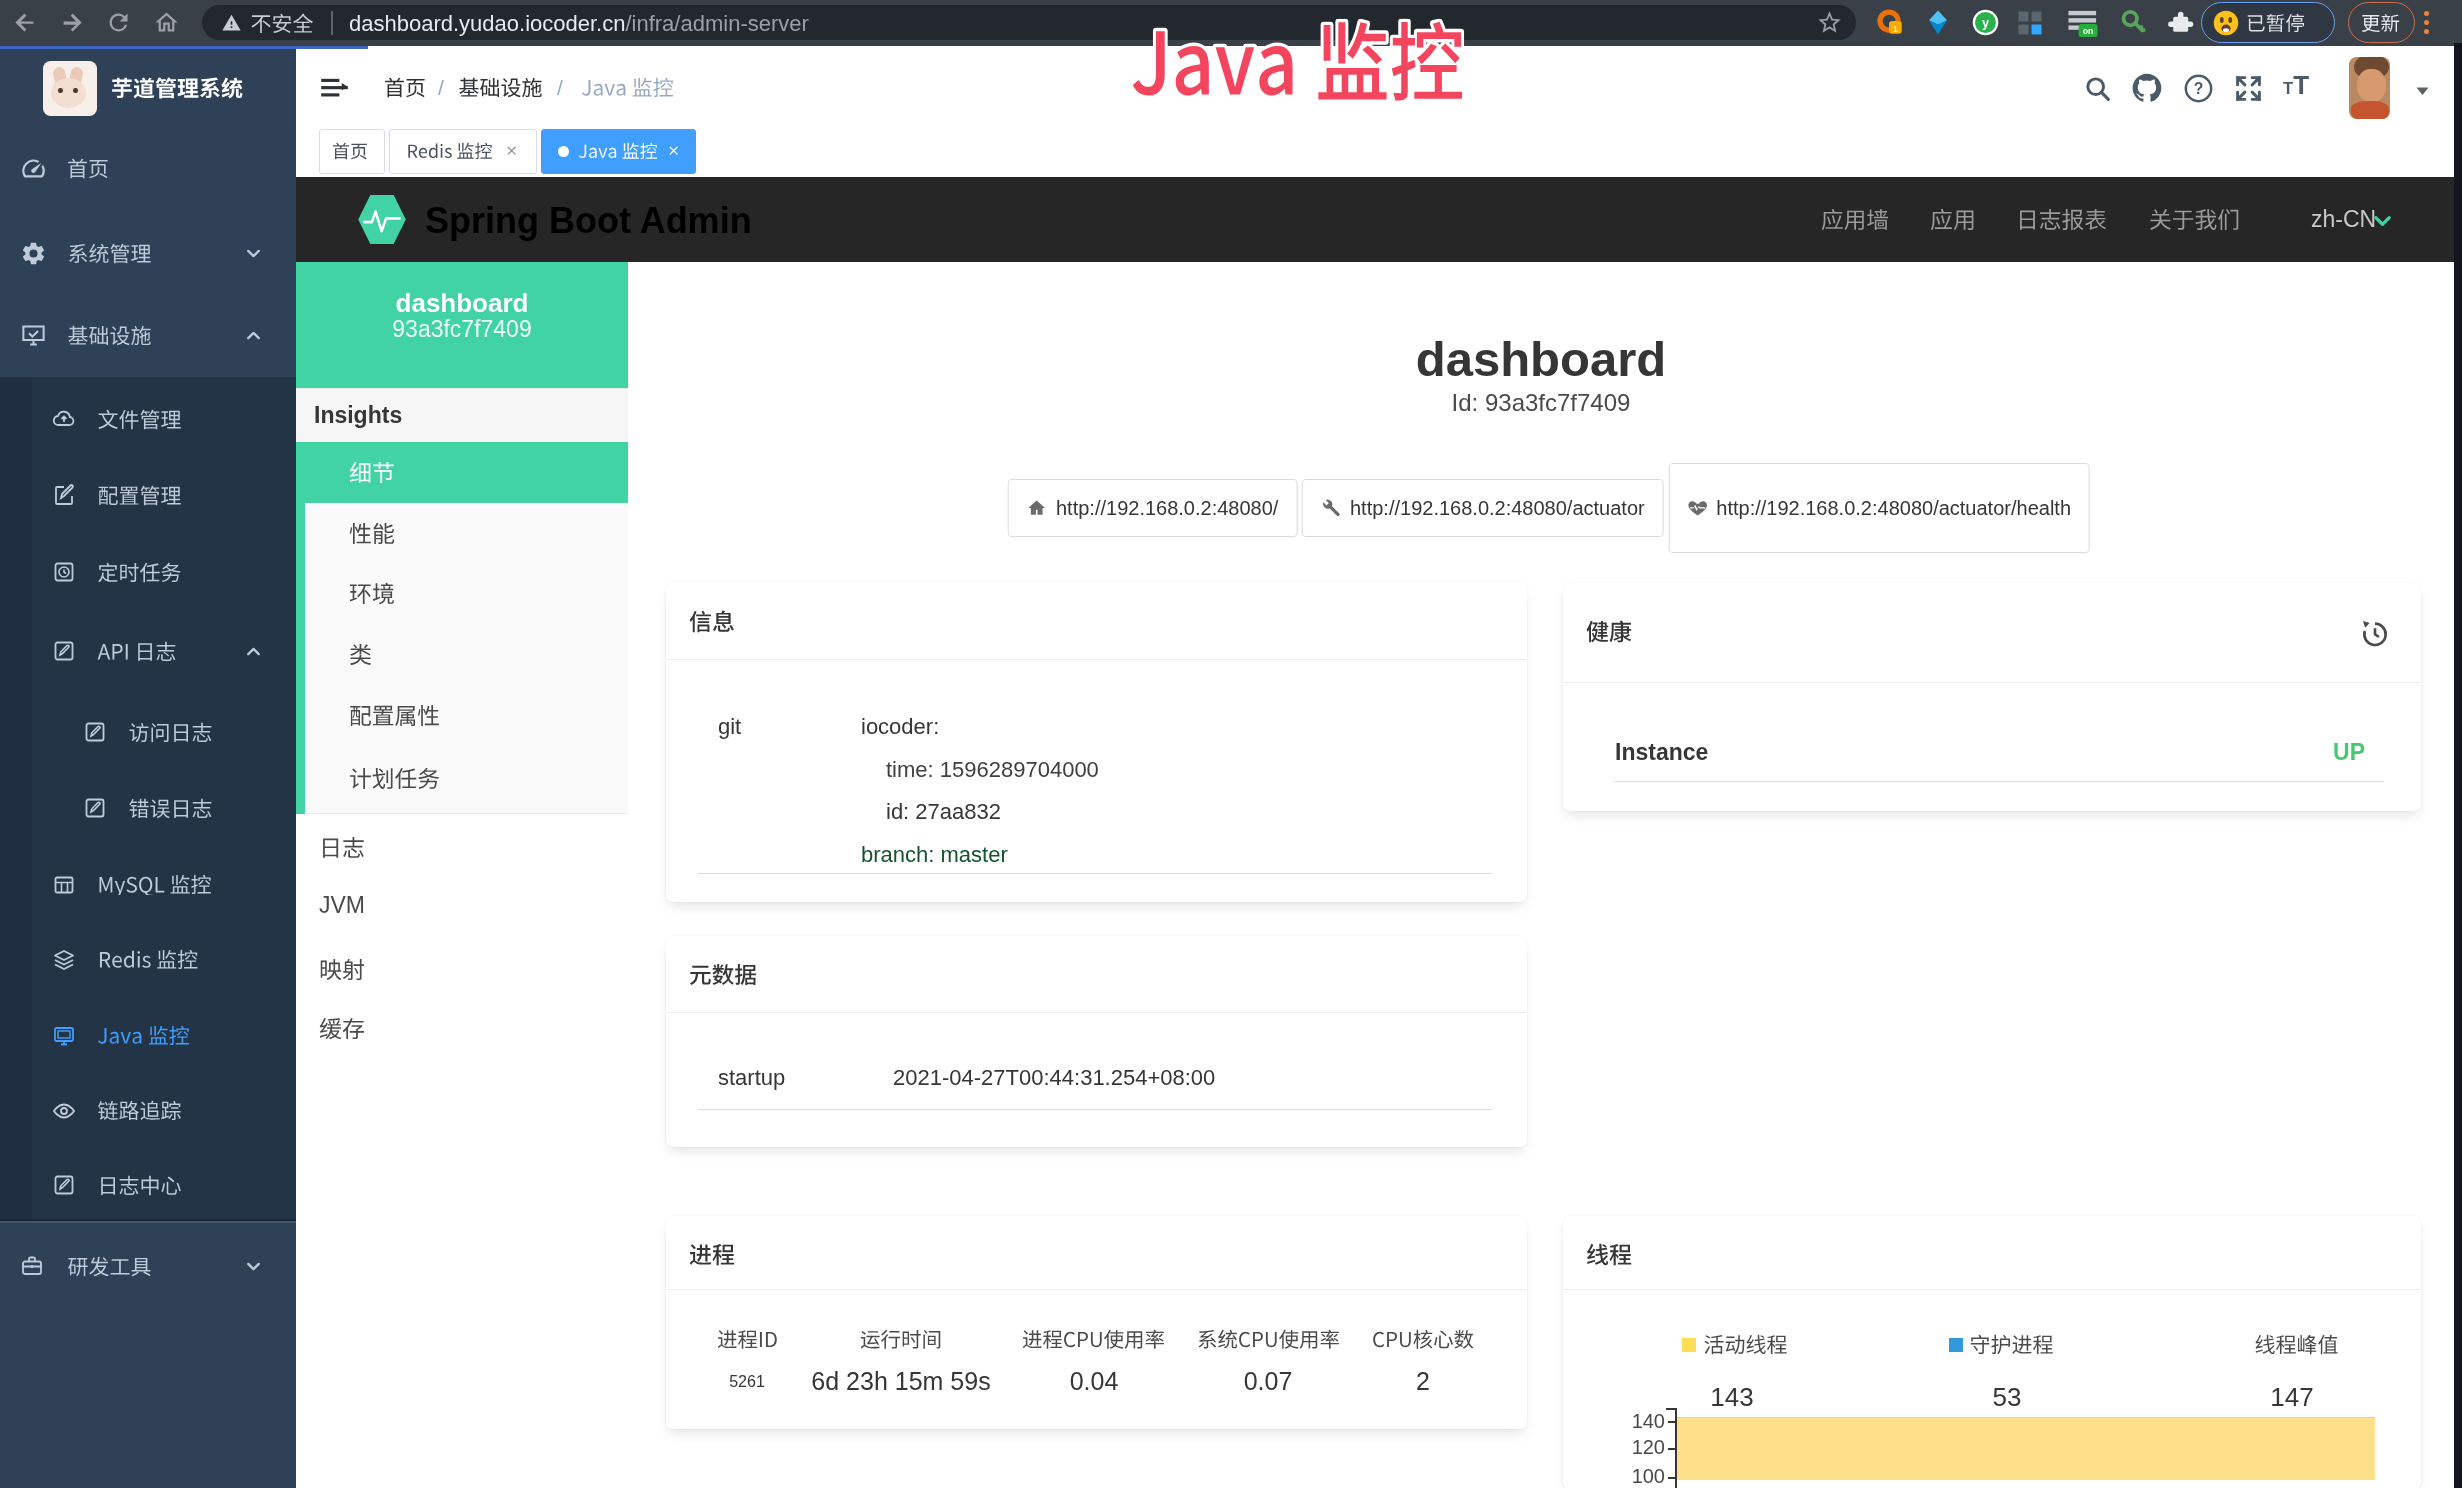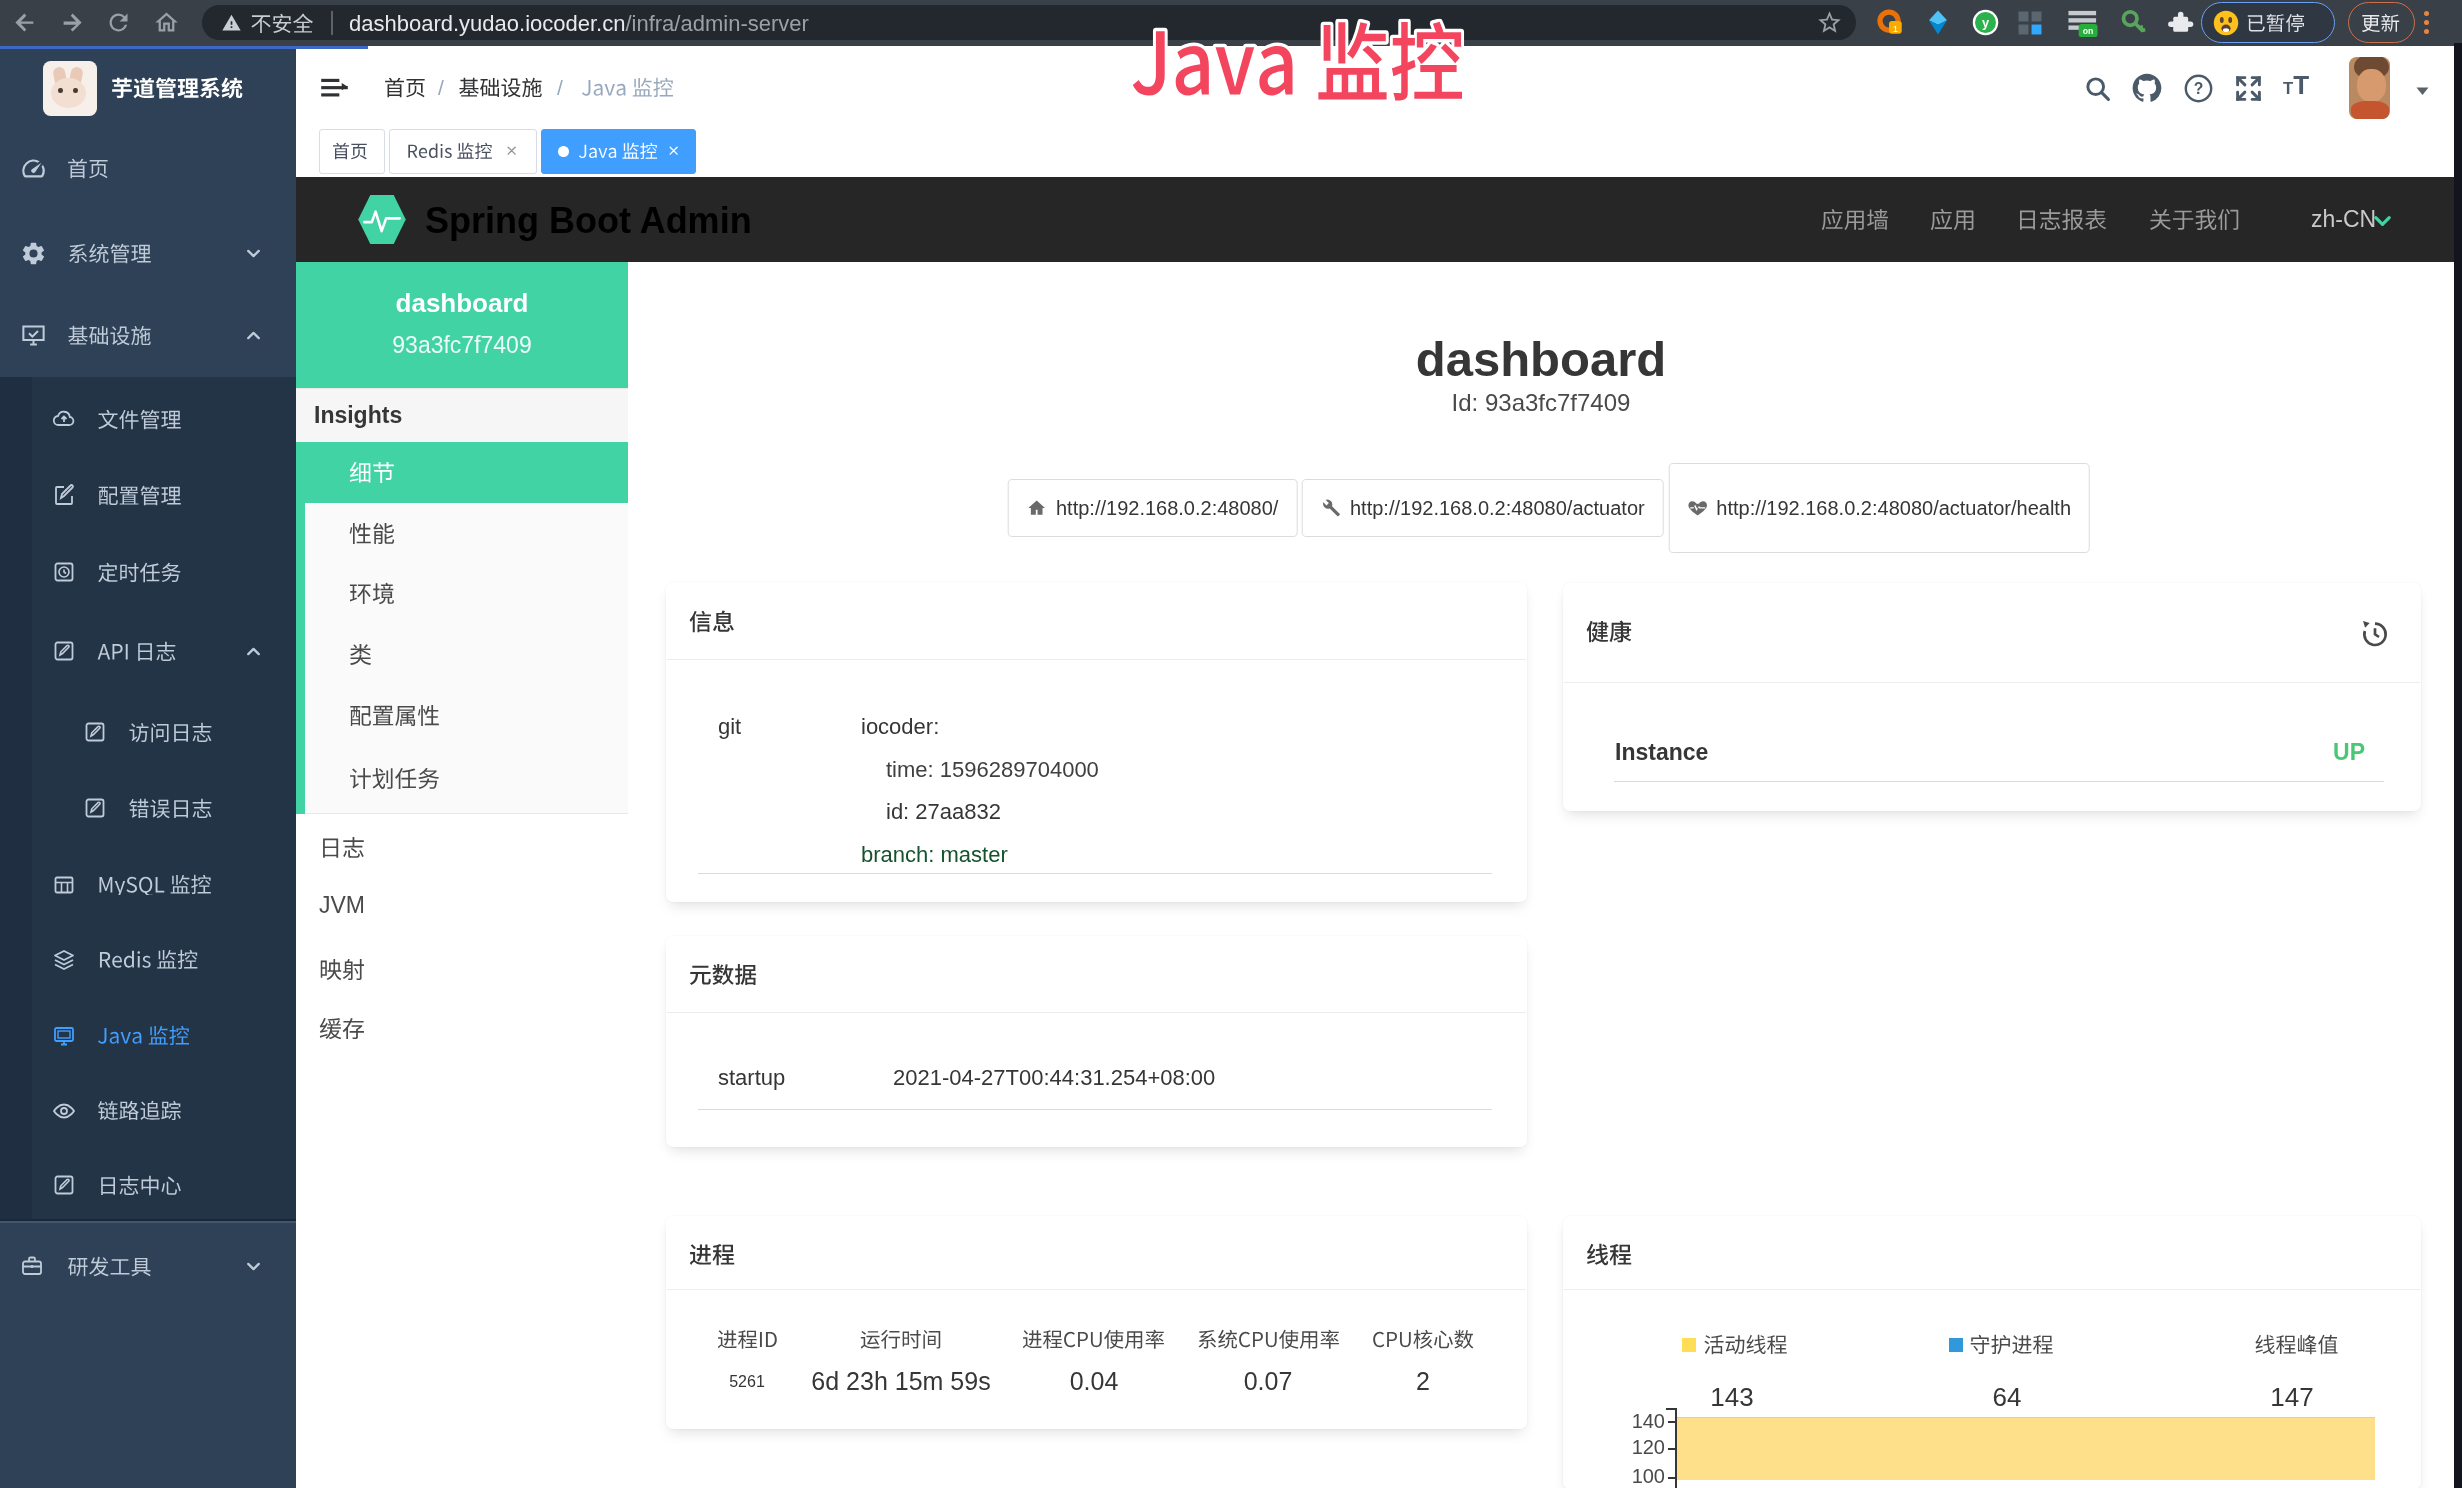--- a/index.html
+++ b/index.html
@@ -300,21 +300,21 @@
 <div class="abs" style="left:2149px;top:208px;"><svg width="91" height="23" viewBox="0 0 120.0 30">
       <path fill="#9b9b9b" d="M6.7 2.4C7.9 4 9.2 6.1 9.7 7.6H3.9V9.8H13.8V13.5C13.8 14 13.8 14.6 13.8 15.2H2V17.4H13.3C12.4 20.6 9.5 24.1 1.4 26.8C2 27.3 2.8 28.3 3.1 28.8C10.8 26.1 14.1 22.6 15.4 19.1C18 23.8 21.9 27 27.2 28.6C27.6 27.9 28.3 26.9 28.8 26.4C23.3 25.1 19.2 21.8 16.9 17.4H28.1V15.2H16.3L16.4 13.5V9.8H26.4V7.6H20.5C21.6 6 22.8 3.9 23.8 2.1L21.3 1.3C20.6 3.2 19.2 5.8 18 7.6H9.8L11.8 6.5C11.2 5.1 9.9 3 8.6 1.5Z M33.7 3.3V5.6H44.1V13.2H31.6V15.4H44.1V25.5C44.1 26.1 43.9 26.3 43.2 26.3C42.5 26.3 40.2 26.4 37.8 26.3C38.1 26.9 38.5 28 38.7 28.6C41.8 28.6 43.8 28.6 44.9 28.2C46 27.9 46.5 27.1 46.5 25.5V15.4H58.4V13.2H46.5V5.6H56.3V3.3Z M81.1 3.2C82.9 4.7 84.9 6.9 85.8 8.3L87.7 7C86.7 5.6 84.6 3.5 82.8 2ZM85 13.6C83.9 15.5 82.6 17.4 81 19.1C80.5 17.1 80.1 14.8 79.8 12.2H88.4V10.1H79.5C79.3 7.4 79.2 4.5 79.2 1.4H76.8C76.8 4.4 77 7.3 77.2 10.1H70.3V4.8C72.2 4.4 73.9 4 75.4 3.4L73.8 1.6C70.9 2.6 66.1 3.7 61.9 4.3C62.1 4.8 62.4 5.6 62.5 6.2C64.3 5.9 66.2 5.6 68.1 5.3V10.1H61.7V12.2H68.1V17.5L61.2 18.9L61.9 21.1L68.1 19.7V25.9C68.1 26.4 67.9 26.5 67.4 26.6C66.9 26.6 65.1 26.6 63.2 26.5C63.5 27.2 63.9 28.2 64 28.8C66.5 28.8 68.1 28.8 69 28.4C70 28 70.3 27.4 70.3 25.9V19.2L75.9 17.9L75.7 15.9L70.3 17V12.2H77.4C77.8 15.5 78.4 18.5 79.1 21C77 23 74.5 24.7 72 25.9C72.5 26.4 73.2 27.1 73.5 27.7C75.8 26.5 77.9 25 79.9 23.2C81.2 26.8 83.1 28.9 85.5 28.9C87.7 28.9 88.6 27.4 89 22.4C88.3 22.2 87.5 21.7 87.1 21.2C86.9 25.1 86.5 26.6 85.7 26.6C84.2 26.6 82.8 24.7 81.7 21.5C83.8 19.4 85.6 17 86.9 14.4Z M101.4 2.2C102.7 4 104.2 6.5 104.9 8.1L106.8 7C106.1 5.5 104.5 3 103.2 1.2ZM100.1 7.3V28.8H102.3V7.3ZM107.2 2.3V4.3H115.4V25.9C115.4 26.4 115.3 26.6 114.8 26.6C114.3 26.6 112.6 26.6 110.9 26.6C111.2 27.2 111.5 28.1 111.6 28.7C114 28.7 115.5 28.7 116.4 28.3C117.3 28 117.7 27.3 117.7 25.9V2.3ZM96.8 1.4C95.5 6 93.5 10.6 91.1 13.6C91.5 14.2 92.1 15.4 92.3 15.9C93 15 93.7 13.9 94.4 12.7V28.8H96.5V8.4C97.4 6.4 98.2 4.1 98.8 1.9Z"></path>
     </svg></div>
 <div class="abs" style="left:2311px;top:206px;font-size:23px;line-height:26px;color:#c9c9c9;font-weight:400;letter-spacing:0;white-space:nowrap;">zh-CN</div>
 <svg class="abs" style="left:2371px;top:209px" width="23" height="23" viewBox="0 0 24 24">
     <path d="M5 9l7 7 7-7" fill="none" stroke="#42d3a5" stroke-width="3.4" stroke-linecap="round" stroke-linejoin="round"></path>
   </svg>
 <div class="abs" style="left:296px;top:262px;width:332px;height:1227px;background:#fff;border-right:0.8px solid #ededed"></div>
 <div class="abs" style="left:296px;top:262px;width:332px;height:126px;background:#42d3a5"></div>
 <div class="abs" style="left:462px;top:288px;font-size:26px;line-height:30px;color:#ffffff;font-weight:700;letter-spacing:0;white-space:nowrap;transform:translateX(-50%);">dashboard</div>
-<div class="abs" style="left:462px;top:332px;font-size:23px;line-height:26px;color:rgba(255,255,255,.9);font-weight:400;letter-spacing:0;white-space:nowrap;transform:translateX(-50%);">93a3fc7f7409</div>
+<div class="abs" style="left:462px;top:316px;font-size:23px;line-height:26px;color:rgba(255,255,255,.9);font-weight:400;letter-spacing:0;white-space:nowrap;transform:translateX(-50%);">93a3fc7f7409</div>
 <div class="abs" style="left:296px;top:388px;width:332px;height:55px;background:#f6f6f6;border-top:0.8px solid #e8e8e8;border-bottom:0.8px solid #e0e0e0;box-sizing:border-box"></div>
 <div class="abs" style="left:314px;top:402px;font-size:23px;line-height:26px;color:#363636;font-weight:700;letter-spacing:0;white-space:nowrap;">Insights</div>
 <div class="abs" style="left:296px;top:442px;width:332px;height:372px;background:#fafafa;border-bottom:0.8px solid #e8e8e8;box-sizing:border-box"></div>
 <div class="abs" style="left:296px;top:442px;width:9px;height:372px;background:#42d3a5"></div>
 <div class="abs" style="left:305px;top:442px;width:323px;height:61px;background:#42d3a5"></div>
 <div class="abs" style="left:349px;top:461px;"><svg width="46" height="23" viewBox="0 0 60.0 30">
       <path fill="#ffffff" d="M1.1 24.8 1.5 27C4.4 26.4 8.4 25.7 12.3 24.9L12.2 22.9C8.1 23.6 3.9 24.4 1.1 24.8ZM1.7 13.7C2.2 13.4 3 13.3 7.3 12.8C5.7 14.7 4.3 16.3 3.7 16.9C2.6 17.9 1.9 18.6 1.2 18.8C1.5 19.3 1.8 20.4 1.9 20.9C2.6 20.5 3.7 20.3 12.2 18.9C12.2 18.4 12.1 17.6 12.1 17L5.3 17.9C7.9 15.4 10.4 12.3 12.7 9.1L10.7 7.9C10.1 8.9 9.5 9.8 8.8 10.7L4.2 11.2C6.2 8.6 8.2 5.3 9.7 2L7.5 1.1C6 4.7 3.6 8.6 2.9 9.6C2.1 10.6 1.6 11.3 1 11.5C1.2 12.1 1.6 13.2 1.7 13.7ZM19.4 24.3H15.1V15.8H19.4ZM21.5 24.3V15.8H25.7V24.3ZM13 2.8V28.3H15.1V26.4H25.7V28.1H27.9V2.8ZM19.4 13.7H15.1V5H19.4ZM21.5 13.7V5H25.7V13.7Z M32.9 11.8V14H40.8V28.7H43.2V14H53.2V21.8C53.2 22.2 53 22.3 52.4 22.4C51.8 22.4 49.8 22.4 47.6 22.3C47.9 23 48.2 24 48.3 24.7C51.1 24.7 53 24.7 54.1 24.3C55.2 23.9 55.5 23.2 55.5 21.8V11.8ZM49 1.2V4.6H41V1.2H38.7V4.6H31.6V6.8H38.7V10.2H41V6.8H49V10.2H51.4V6.8H58.4V4.6H51.4V1.2Z"></path>
     </svg></div>
 <div class="abs" style="left:349px;top:522px;"><svg width="46" height="23" viewBox="0 0 60.0 30">
       <path fill="#4a4a4a" d="M5.2 1.2V28.8H7.4V1.2ZM2.4 6.9C2.2 9.3 1.6 12.6 0.8 14.6L2.6 15.2C3.4 13 3.9 9.6 4.1 7.1ZM7.6 6.7C8.5 8.4 9.4 10.6 9.7 11.9L11.4 11C11 9.8 10.1 7.6 9.2 6ZM10 25.6V27.7H28.5V25.6H20.9V18.1H27.1V16H20.9V9.7H27.8V7.6H20.9V1.3H18.6V7.6H14.9C15.3 6.1 15.7 4.5 16 2.9L13.8 2.6C13.1 6.7 11.9 10.7 10.1 13.3C10.7 13.6 11.7 14.1 12.2 14.4C12.9 13.1 13.6 11.5 14.2 9.7H18.6V16H12.3V18.1H18.6V25.6Z M41.5 13.8V16.4H35.1V13.8ZM33 11.9V28.8H35.1V22.6H41.5V26.2C41.5 26.5 41.4 26.7 41 26.7C40.6 26.7 39.3 26.7 37.9 26.6C38.2 27.2 38.5 28.1 38.6 28.7C40.5 28.7 41.8 28.7 42.7 28.3C43.5 28 43.7 27.4 43.7 26.2V11.9ZM35.1 18.1H41.5V20.9H35.1ZM55.7 3.4C54 4.3 51.3 5.4 48.8 6.3V1.3H46.5V11.2C46.5 13.7 47.3 14.4 50.2 14.4C50.8 14.4 54.7 14.4 55.3 14.4C57.7 14.4 58.4 13.4 58.6 9.7C58 9.6 57.1 9.2 56.6 8.8C56.5 11.8 56.3 12.3 55.1 12.3C54.3 12.3 51 12.3 50.3 12.3C49 12.3 48.8 12.1 48.8 11.2V8.1C51.7 7.3 54.9 6.2 57.2 5.1ZM56.1 16.8C54.4 17.9 51.5 19.1 48.8 20V15.2H46.5V25.3C46.5 27.9 47.3 28.5 50.2 28.5C50.8 28.5 54.8 28.5 55.5 28.5C58 28.5 58.6 27.4 58.9 23.4C58.3 23.3 57.4 22.9 56.9 22.6C56.8 25.9 56.5 26.5 55.3 26.5C54.4 26.5 51.1 26.5 50.4 26.5C49 26.5 48.8 26.3 48.8 25.4V21.9C51.8 21 55.2 19.9 57.6 18.5ZM32.5 9.8C33.1 9.5 34.2 9.4 42.4 8.8C42.7 9.4 42.9 9.9 43.1 10.4L45.1 9.5C44.4 7.7 42.8 5 41.2 3L39.4 3.7C40.1 4.7 40.9 5.9 41.5 7.1L34.9 7.5C36.2 5.9 37.6 3.9 38.6 1.9L36.3 1.1C35.3 3.5 33.7 5.8 33.1 6.5C32.6 7.1 32.2 7.6 31.7 7.6C32 8.2 32.4 9.3 32.5 9.8Z"></path>
@@ -419,21 +419,21 @@
       <path fill="#4a4a4a" d="M2.5 3C4.3 3.9 6.6 5.2 7.8 6.1L9 4.4C7.8 3.6 5.4 2.3 3.7 1.5ZM1.2 10.7C2.9 11.6 5.2 12.9 6.4 13.7L7.5 12C6.3 11.2 4 9.9 2.3 9.1ZM1.8 25.1 3.6 26.5C5.3 23.9 7.2 20.4 8.7 17.4L7.2 16.1C5.5 19.2 3.3 22.9 1.8 25.1ZM9 9.3V11.3H17.1V16H11V26.9H12.9V25.6H22.9V26.7H24.9V16H19V11.3H26.8V9.3H19V4.4C21.5 4 23.7 3.5 25.6 2.9L23.9 1.2C20.8 2.3 15.1 3.2 10.3 3.7C10.5 4.2 10.8 5 10.9 5.5C12.9 5.3 15 5.1 17.1 4.8V9.3ZM12.9 23.7V17.9H22.9V23.7Z M30.5 3.4V5.3H41.3V3.4ZM46.3 1.6C46.3 3.6 46.3 5.6 46.2 7.6H42.2V9.6H46.1C45.8 16 44.7 21.8 40.8 25.3C41.4 25.6 42.1 26.3 42.5 26.9C46.6 22.9 47.8 16.5 48.2 9.6H52.4C52.1 19.5 51.7 23.3 50.9 24.1C50.7 24.4 50.3 24.5 49.8 24.5C49.3 24.5 47.8 24.5 46.2 24.4C46.6 25 46.8 25.8 46.8 26.4C48.3 26.5 49.9 26.5 50.7 26.5C51.6 26.4 52.2 26.1 52.8 25.4C53.7 24.2 54.1 20.2 54.5 8.7C54.5 8.3 54.5 7.6 54.5 7.6H48.3C48.3 5.6 48.4 3.6 48.4 1.6ZM30.5 23.4 30.5 23.4V23.4C31.2 23 32.2 22.7 40 21L40.5 22.8L42.3 22.2C41.8 20.3 40.5 16.9 39.5 14.4L37.7 14.9C38.3 16.2 38.9 17.8 39.4 19.2L32.7 20.6C33.8 18.1 34.9 15 35.6 12H41.8V10.1H29.5V12H33.4C32.7 15.3 31.5 18.6 31.1 19.5C30.6 20.6 30.3 21.3 29.8 21.5C30.1 22 30.4 23 30.5 23.4Z M57.5 23.1 58 25.1C60.5 24.4 63.9 23.4 67.1 22.4L66.8 20.6C63.4 21.6 59.8 22.6 57.5 23.1ZM75.7 2.8C77.1 3.5 78.9 4.6 79.8 5.3L81 4C80.1 3.3 78.3 2.2 76.9 1.6ZM58 12.8C58.4 12.6 59.1 12.4 62.5 12C61.3 13.8 60.2 15.2 59.6 15.8C58.8 16.8 58.1 17.5 57.5 17.6C57.8 18.1 58.1 19.1 58.2 19.5C58.8 19.2 59.7 18.9 66.8 17.5C66.7 17.1 66.7 16.3 66.8 15.7L61.2 16.7C63.3 14.2 65.4 11.1 67.2 8.1L65.5 7C64.9 8 64.3 9.1 63.7 10.1L60.1 10.5C61.8 8.1 63.4 5.1 64.7 2.1L62.7 1.2C61.6 4.6 59.5 8.1 58.9 9.1C58.3 10 57.8 10.7 57.3 10.8C57.6 11.4 57.9 12.4 58 12.8ZM80.8 14.9C79.7 16.6 78.2 18.3 76.4 19.7C75.9 18.2 75.5 16.4 75.3 14.4L82.4 13L82.1 11.2L75 12.5C74.9 11.3 74.7 10.1 74.6 8.8L81.6 7.7L81.3 5.9L74.5 6.9C74.5 5 74.4 3.1 74.4 1.1H72.4C72.4 3.2 72.4 5.2 72.5 7.2L68.1 7.8L68.5 9.7L72.7 9.1C72.7 10.4 72.9 11.6 73 12.9L67.6 13.9L67.9 15.8L73.3 14.8C73.6 17.1 74.1 19.2 74.6 20.9C72.3 22.5 69.5 23.8 66.7 24.6C67.2 25.1 67.7 25.9 68 26.4C70.6 25.5 73.1 24.2 75.3 22.8C76.5 25.3 78 26.8 80 26.8C81.9 26.8 82.6 25.9 83 22.7C82.5 22.5 81.8 22.1 81.4 21.6C81.3 24.1 81 24.8 80.2 24.8C79 24.8 78 23.6 77.1 21.6C79.3 19.9 81.2 17.9 82.6 15.7Z M98.9 4.1H107.4V9.3H98.9ZM96.9 2.3V11.1H109.4V2.3ZM96.5 18.8V20.6H102V24.3H94.7V26.1H111V24.3H104.1V20.6H109.7V18.8H104.1V15.4H110.3V13.6H95.9V15.4H102V18.8ZM94.1 1.5C92 2.5 88.3 3.3 85.2 3.8C85.5 4.3 85.7 5 85.8 5.4C87.1 5.2 88.5 5 89.9 4.7V9H85.4V11H89.7C88.5 14.2 86.6 17.8 84.8 19.8C85.1 20.3 85.7 21.2 85.9 21.8C87.3 20 88.8 17.2 89.9 14.4V26.8H92V14.8C93 15.9 94.1 17.4 94.6 18.2L95.8 16.6C95.3 15.9 92.8 13.4 92 12.7V11H95.5V9H92V4.2C93.3 3.9 94.6 3.6 95.6 3.1Z"></path>
     </svg></div>
 <div class="abs" style="left:1949px;top:1338px;width:14.4px;height:14.4px;background:#3298dc"></div>
 <div class="abs" style="left:1969px;top:1334px;"><svg width="85" height="21" viewBox="0 0 112.0 28">
       <path fill="#4a4a4a" d="M5.1 16.6C6.9 18.4 8.8 20.9 9.6 22.6L11.4 21.3C10.5 19.7 8.5 17.2 6.7 15.5ZM17.1 8V12H1.6V14.1H17.1V24C17.1 24.4 16.9 24.6 16.3 24.6C15.7 24.6 13.7 24.6 11.7 24.6C12 25.2 12.4 26.1 12.5 26.7C15.2 26.7 16.9 26.7 17.8 26.3C18.8 26 19.2 25.4 19.2 24V14.1H26.4V12H19.2V8ZM12.1 1.5C12.6 2.4 13.1 3.6 13.5 4.5H2.3V10.1H4.4V6.5H23.4V10.1H25.6V4.5H15.8C15.5 3.5 14.8 2.1 14.1 1Z M33.3 1.1V6.8H29.5V8.8H33.3V14.8C31.7 15.3 30.2 15.7 29.1 16L29.7 18.1L33.3 17V24.2C33.3 24.6 33.1 24.8 32.8 24.8C32.4 24.8 31.3 24.8 30 24.8C30.3 25.3 30.5 26.2 30.6 26.8C32.5 26.8 33.6 26.7 34.3 26.4C35.1 26 35.3 25.4 35.3 24.2V16.3L38.7 15.3L38.4 13.3L35.3 14.3V8.8H38.6V6.8H35.3V1.1ZM44.5 1.9C45.6 3.2 46.6 4.8 47.2 6H40.5V13.4C40.5 17.2 40.2 22 37 25.5C37.5 25.8 38.4 26.5 38.7 26.9C41.6 23.7 42.4 19.1 42.6 15.2H51.8V17H53.9V6H47.2L49.1 5.1C48.6 4 47.5 2.4 46.4 1.2ZM51.8 13.2H42.6V7.9H51.8Z M58.3 2.9C59.8 4.3 61.7 6.3 62.6 7.6L64.2 6.2C63.3 5 61.3 3.1 59.8 1.7ZM76.2 1.7V6.2H71.5V1.7H69.5V6.2H65.5V8.2H69.5V11.5L69.4 13.2H65.3V15.3H69.2C68.8 17.4 67.8 19.5 65.7 21.1C66.2 21.4 67 22.1 67.3 22.6C69.7 20.7 70.8 17.9 71.3 15.3H76.2V22.4H78.3V15.3H82.4V13.2H78.3V8.2H81.9V6.2H78.3V1.7ZM71.5 8.2H76.2V13.2H71.5L71.5 11.5ZM63.3 11.3H57.4V13.2H61.3V21.3C60 21.7 58.5 23 57.1 24.6L58.5 26.5C59.9 24.6 61.3 22.9 62.2 22.9C62.9 22.9 63.8 23.9 64.9 24.6C66.9 25.8 69.2 26.1 72.7 26.1C75.3 26.1 80.4 26 82.4 25.8C82.4 25.2 82.7 24.2 83 23.7C80.3 24 76 24.2 72.7 24.2C69.6 24.2 67.2 24 65.4 22.8C64.5 22.3 63.9 21.7 63.3 21.4Z M98.9 4.1H107.4V9.3H98.9ZM96.9 2.3V11.1H109.4V2.3ZM96.5 18.8V20.6H102V24.3H94.7V26.1H111V24.3H104.1V20.6H109.7V18.8H104.1V15.4H110.3V13.6H95.9V15.4H102V18.8ZM94.1 1.5C92 2.5 88.3 3.3 85.2 3.8C85.5 4.3 85.7 5 85.8 5.4C87.1 5.2 88.5 5 89.9 4.7V9H85.4V11H89.7C88.5 14.2 86.6 17.8 84.8 19.8C85.1 20.3 85.7 21.2 85.9 21.8C87.3 20 88.8 17.2 89.9 14.4V26.8H92V14.8C93 15.9 94.1 17.4 94.6 18.2L95.8 16.6C95.3 15.9 92.8 13.4 92 12.7V11H95.5V9H92V4.2C93.3 3.9 94.6 3.6 95.6 3.1Z"></path>
     </svg></div>
 <div class="abs" style="left:2254px;top:1334px;"><svg width="85" height="21" viewBox="0 0 112.0 28">
       <path fill="#4a4a4a" d="M1.5 23.1 2 25.1C4.5 24.4 7.9 23.4 11.1 22.4L10.8 20.6C7.4 21.6 3.8 22.6 1.5 23.1ZM19.7 2.8C21.1 3.5 22.9 4.6 23.8 5.3L25 4C24.1 3.3 22.3 2.2 20.9 1.6ZM2 12.8C2.4 12.6 3.1 12.4 6.5 12C5.3 13.8 4.2 15.2 3.6 15.8C2.8 16.8 2.1 17.5 1.5 17.6C1.8 18.1 2.1 19.1 2.2 19.5C2.8 19.2 3.7 18.9 10.8 17.5C10.7 17.1 10.7 16.3 10.8 15.7L5.2 16.7C7.3 14.2 9.4 11.1 11.2 8.1L9.5 7C8.9 8 8.3 9.1 7.7 10.1L4.1 10.5C5.8 8.1 7.4 5.1 8.7 2.1L6.7 1.2C5.6 4.6 3.5 8.1 2.9 9.1C2.3 10 1.8 10.7 1.3 10.8C1.6 11.4 1.9 12.4 2 12.8ZM24.8 14.9C23.7 16.6 22.2 18.3 20.4 19.7C19.9 18.2 19.5 16.4 19.3 14.4L26.4 13L26.1 11.2L19 12.5C18.9 11.3 18.7 10.1 18.6 8.8L25.6 7.7L25.3 5.9L18.5 6.9C18.5 5 18.4 3.1 18.4 1.1H16.4C16.4 3.2 16.4 5.2 16.5 7.2L12.1 7.8L12.5 9.7L16.7 9.1C16.7 10.4 16.9 11.6 17 12.9L11.6 13.9L11.9 15.8L17.3 14.8C17.6 17.1 18.1 19.2 18.6 20.9C16.3 22.5 13.5 23.8 10.7 24.6C11.2 25.1 11.7 25.9 12 26.4C14.6 25.5 17.1 24.2 19.3 22.8C20.5 25.3 22 26.8 24 26.8C25.9 26.8 26.6 25.9 27 22.7C26.5 22.5 25.8 22.1 25.4 21.6C25.3 24.1 25 24.8 24.2 24.8C23 24.8 22 23.6 21.1 21.6C23.3 19.9 25.2 17.9 26.6 15.7Z M42.9 4.1H51.4V9.3H42.9ZM40.9 2.3V11.1H53.4V2.3ZM40.5 18.8V20.6H46V24.3H38.7V26.1H55V24.3H48.1V20.6H53.7V18.8H48.1V15.4H54.3V13.6H39.9V15.4H46V18.8ZM38.1 1.5C36 2.5 32.3 3.3 29.2 3.8C29.5 4.3 29.7 5 29.8 5.4C31.1 5.2 32.5 5 33.9 4.7V9H29.4V11H33.7C32.5 14.2 30.6 17.8 28.8 19.8C29.1 20.3 29.7 21.2 29.9 21.8C31.3 20 32.8 17.2 33.9 14.4V26.8H36V14.8C37 15.9 38.1 17.4 38.6 18.2L39.8 16.6C39.3 15.9 36.8 13.4 36 12.7V11H39.5V9H36V4.2C37.3 3.9 38.6 3.6 39.6 3.1Z M72.7 5.2H78.1C77.4 6.5 76.4 7.7 75.2 8.8C74 7.8 73.1 6.7 72.4 5.5ZM72.7 1.1C71.6 3.9 69.4 6.5 66.9 8.1C67.3 8.5 68 9.3 68.3 9.7C69.3 8.9 70.3 8 71.2 7C71.8 8 72.7 9 73.6 9.9C71.6 11.4 69.2 12.5 66.7 13C67.1 13.4 67.6 14.2 67.8 14.7C70.4 13.9 72.9 12.8 75.2 11.2C76.9 12.5 79.1 13.6 81.7 14.3C82 13.8 82.6 13 83 12.6C80.5 12 78.4 11.1 76.7 9.9C78.5 8.3 79.9 6.3 80.9 3.9L79.6 3.4L79.2 3.4H73.8C74.1 2.9 74.4 2.2 74.7 1.6ZM74 13V14.8H68.8V16.4H74V18.2H69V19.9H74V21.9H67.7V23.6H74V26.9H76V23.6H82.3V21.9H76V19.9H81.1V18.2H76V16.4H81.2V14.8H76V13ZM61.4 1.4V21.2L59.6 21.3V5.8H58V23.2L64.9 22.6V23.7H66.5V5.8H64.9V20.9L63.1 21.1V1.4Z M100.8 1.1C100.7 2 100.5 3 100.4 4H93.2V5.9H100.1C99.9 6.8 99.7 7.7 99.5 8.5H94.7V24.2H92V26.1H110.8V24.2H108.3V8.5H101.4C101.7 7.7 101.9 6.8 102.1 5.9H110V4H102.5L103 1.3ZM96.6 24.2V21.9H106.4V24.2ZM96.6 14H106.4V16.4H96.6ZM96.6 12.5V10.1H106.4V12.5ZM96.6 17.9H106.4V20.4H96.6ZM91.4 1.1C89.9 5.4 87.5 9.6 84.9 12.3C85.3 12.8 85.8 13.9 86.1 14.4C86.9 13.5 87.7 12.5 88.5 11.3V26.9H90.4V8.1C91.5 6.1 92.5 3.9 93.3 1.8Z"></path>
     </svg></div>
 <div class="abs" style="left:1732px;top:1382px;font-size:26px;line-height:30px;color:#363636;font-weight:400;letter-spacing:0;white-space:nowrap;transform:translateX(-50%);">143</div>
-<div class="abs" style="left:2007px;top:1382px;font-size:26px;line-height:30px;color:#363636;font-weight:400;letter-spacing:0;white-space:nowrap;transform:translateX(-50%);">64</div>
+<div class="abs" style="left:2007px;top:1382px;font-size:26px;line-height:30px;color:#363636;font-weight:400;letter-spacing:0;white-space:nowrap;transform:translateX(-50%);">53</div>
 <div class="abs" style="left:2292px;top:1382px;font-size:26px;line-height:30px;color:#363636;font-weight:400;letter-spacing:0;white-space:nowrap;transform:translateX(-50%);">147</div>
 <div class="abs" style="left:1665px;top:1410px;font-size:20px;line-height:23px;color:#4a4a4a;font-weight:400;letter-spacing:0;white-space:nowrap;transform:translateX(-100%);">140</div>
 <div class="abs" style="left:1665px;top:1436px;font-size:20px;line-height:23px;color:#4a4a4a;font-weight:400;letter-spacing:0;white-space:nowrap;transform:translateX(-100%);">120</div>
 <div class="abs" style="left:1665px;top:1465px;font-size:20px;line-height:23px;color:#4a4a4a;font-weight:400;letter-spacing:0;white-space:nowrap;transform:translateX(-100%);">100</div>
 <div class="abs" style="left:1675px;top:1408px;width:1.5px;height:81px;background:#363636"></div>
 <div class="abs" style="left:1666px;top:1408px;width:9px;height:1.5px;background:#363636"></div>
 <div class="abs" style="left:1668px;top:1421px;width:6.8px;height:1.5px;background:#363636"></div>
 <div class="abs" style="left:1668px;top:1448px;width:6.8px;height:1.5px;background:#363636"></div>
 <div class="abs" style="left:1668px;top:1477px;width:6.8px;height:1.5px;background:#363636"></div>
 <div class="abs" style="left:1677px;top:1417px;width:698px;height:63px;background:#ffe08a;border-top:1.5px solid #ffd335;box-sizing:border-box"></div>

